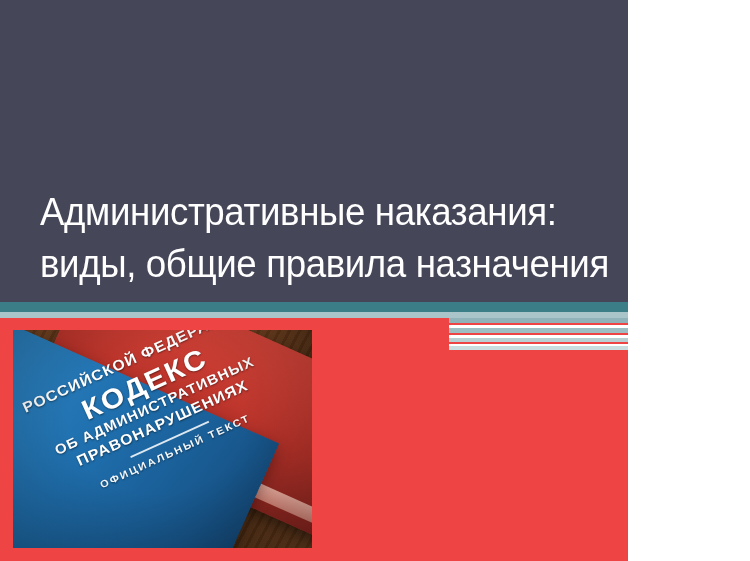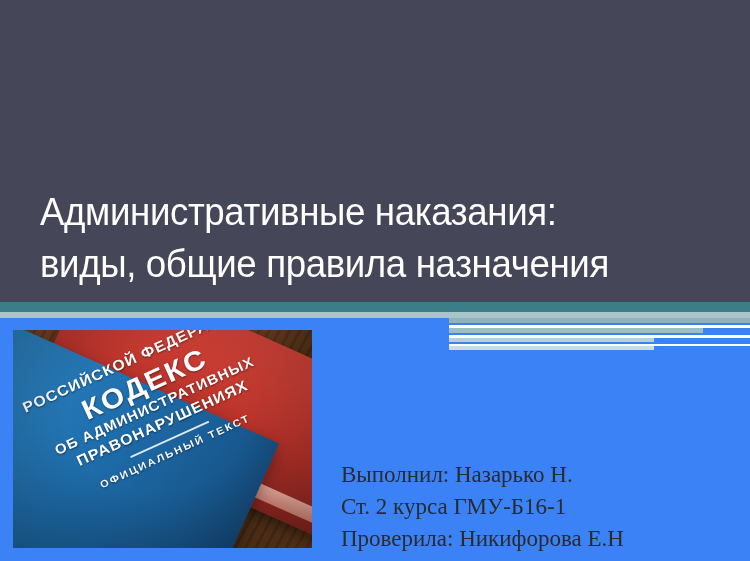--- a/index.html
+++ b/index.html
@@ -7,23 +7,23 @@
     margin: 0;
     padding: 0;
     background: #ffffff;
   }
   body {
     font-family: "Liberation Sans", sans-serif;
   }
 
   .slide {
     position: relative;
-    width: 750px;
+    width: 628px;
     height: 561px;
-    background: #3b82f6;
+    background: #ef4444;
     overflow: hidden;
   }
 
   
   .header-panel {
     position: absolute;
     left: 0;
     top: 0;
     width: 750px;
     height: 302px;
@@ -261,19 +261,14 @@
       <div class="l-rf">РОССИЙСКОЙ ФЕДЕРАЦИИ</div>
       <div class="l-kodeks">КОДЕКС</div>
       <div class="l-ob">ОБ АДМИНИСТРАТИВНЫХ</div>
       <div class="l-prav">ПРАВОНАРУШЕНИЯХ</div>
       <div class="l-rule"></div>
       <div class="l-ofic">ОФИЦИАЛЬНЫЙ ТЕКСТ</div>
     </div>
     <div class="vignette"></div>
   </div>
 
-  <div class="byline">
-    <div class="byline-line">Выполнил: Назарько Н.</div>
-    <div class="byline-line">Ст. 2 курса ГМУ-Б16-1</div>
-    <div class="byline-line">Проверила: Никифорова Е.Н</div>
-  </div>
 
 </div>
 
 </body></html>

